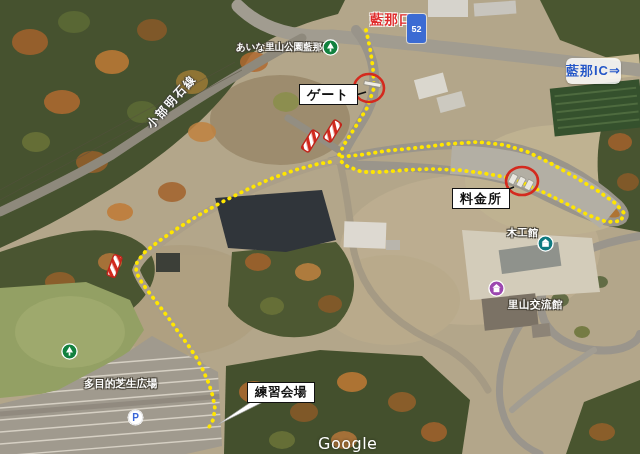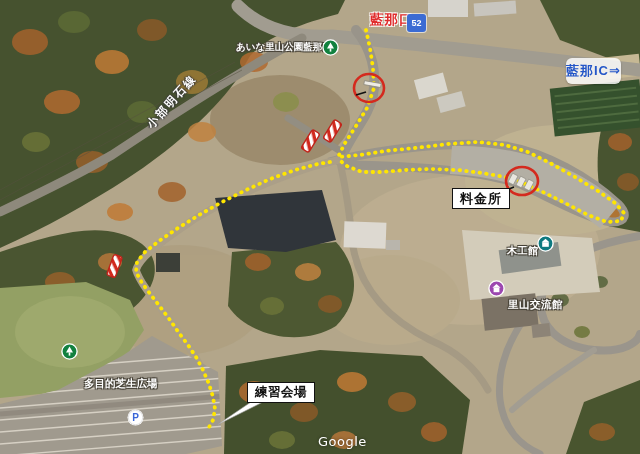--- a/index.html
+++ b/index.html
@@ -25,31 +25,31 @@
     text-shadow:-1px -1px 0 rgba(70,65,55,.95),1px -1px 0 rgba(70,65,55,.95),
                 -1px 1px 0 rgba(70,65,55,.95),1px 1px 0 rgba(70,65,55,.95),
                  0 0 2px rgba(60,55,45,.9);}
   .poi-icon{position:absolute;width:17px;height:17px;}
 
   .entrance-label{color:var(--entrance-text,#e02b2b);font-weight:bold;font-size:13.5px;
     letter-spacing:1px;
     text-shadow:-1px -1px 0 rgba(255,255,255,.85),1px -1px 0 rgba(255,255,255,.85),
                 -1px 1px 0 rgba(255,255,255,.85),1px 1px 0 rgba(255,255,255,.85);}
   .shield{position:absolute;background:var(--shield-bg,#3b6bd3);color:#fff;
-          font-size:9px;font-weight:bold;border-radius:3px;width:19px;height:18px;
+          font-size:9px;font-weight:bold;border-radius:3px;width:19px;height:29px;
           display:flex;align-items:center;justify-content:center;
           box-shadow:0 0 0 1px rgba(255,255,255,.6);}
   .ic-box{background:rgba(255,255,255,.82);border-radius:6px;padding:4px 0;
           color:var(--ic-text,#2456c8);font-weight:bold;font-size:13px;letter-spacing:1px;
           box-shadow:0 1px 2px rgba(0,0,0,.25);}
   .road-label{color:#fff;font-weight:bold;font-size:11.5px;letter-spacing:2px;
     transform:rotate(-48deg);transform-origin:center;
     text-shadow:0 0 2px rgba(60,60,60,.9),1px 1px 1px rgba(60,60,60,.8),
                 -1px -1px 1px rgba(60,60,60,.8);}
-  .watermark{color:#fff;font-size:13px;letter-spacing:.5px;font-weight:500;
+  .watermark{color:#fff;font-size:16px;letter-spacing:.5px;font-weight:500;
     font-family:"DejaVu Sans",sans-serif;text-shadow:0 0 3px rgba(0,0,0,.55);}
 </style>
 </head>
 <body>
 
 <div id="stage">
 
   <svg id="basemap" width="640" height="454" viewBox="0 0 640 454">
     <defs>
       <pattern id="barber" width="7" height="7" patternUnits="userSpaceOnUse" patternTransform="rotate(45)">
@@ -230,26 +230,27 @@
       <circle cx="8.5" cy="8.5" r="7.6" fill="#12813f" stroke="#fff" stroke-width="1.4"></circle>
       <polygon points="8.5,3.6 12,9.4 5,9.4" fill="#fff"></polygon>
       <rect x="7.7" y="9.4" width="1.6" height="3.2" fill="#fff"></rect>
     </svg>
   </div>
 
   <div class="ov road-label" style="left:138px;top:94px;">小部明石線</div>
 
   <div class="ov ic-box" style="left:566px;top:58px;">藍那IC⇒</div>
 
+  <div class="ov anno-box" style="left:299px;top:84px;">ゲート</div>
 
   <div class="ov anno-box" style="left:247px;top:382px;font-size:12.5px;letter-spacing:.5px;">練習会場</div>
 
   <div class="ov anno-box" style="left:452px;top:188px;">料金所</div>
 
-  <div class="ov poi-label" style="left:507px;top:244px;font-size:10px;text-align:right;">木工館</div>
+  <div class="ov poi-label" style="left:507px;top:226px;font-size:10px;text-align:right;">木工館</div>
   <div class="poi-icon" style="left:537px;top:235px;">
     <svg width="17" height="17" viewBox="0 0 17 17">
       <circle cx="8.5" cy="8.5" r="7.6" fill="#0e7a80" stroke="#fff" stroke-width="1.4"></circle>
       <rect x="5.2" y="7.2" width="6.6" height="4.6" fill="#fff"></rect>
       <polygon points="8.5,3.8 12.4,7.2 4.6,7.2" fill="#fff"></polygon>
     </svg>
   </div>
 
   <div class="poi-icon" style="left:488px;top:280px;">
     <svg width="17" height="17" viewBox="0 0 17 17">

